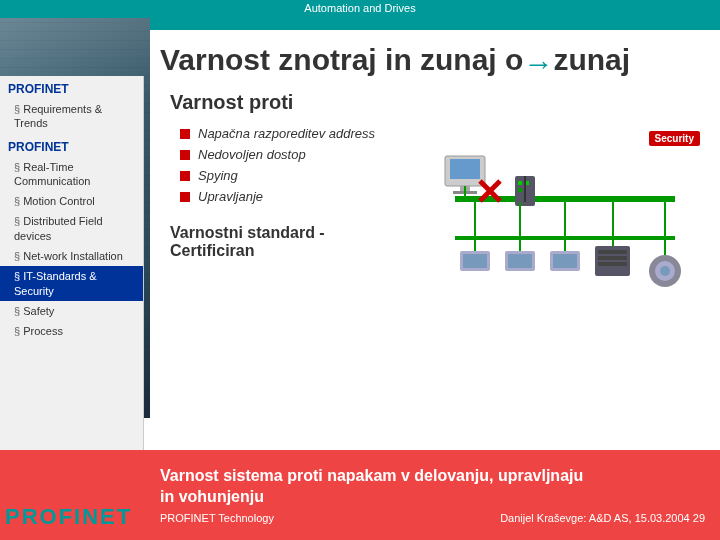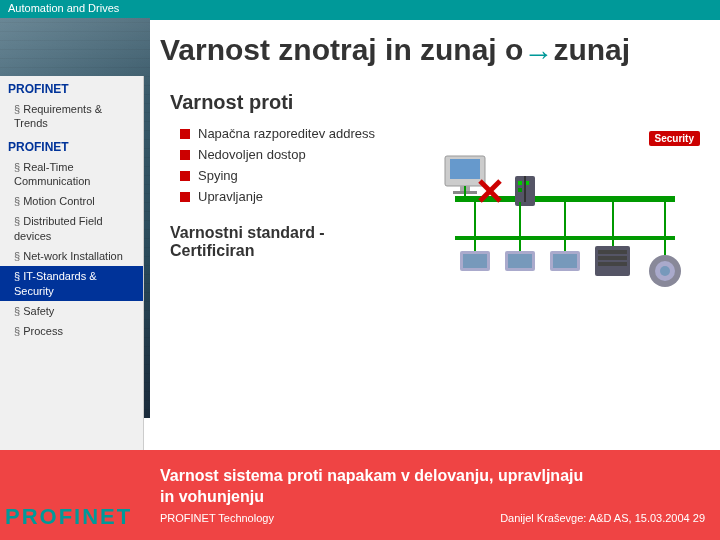--- a/index.html
+++ b/index.html
@@ -10,23 +10,23 @@
       overflow: hidden;
       position: relative;
       background: #fff;
     }
 
     
     .top-bar {
       background: #009999;
       color: white;
       font-size: 11px;
-      text-align: left;
+      text-align: center;
       padding: 2px 8px;
-      height: 20px;
+      height: 30px;
     }
 
     
     .header {
       background: white;
       padding: 6px 10px 4px 160px;
       height: 58px;
       display: flex;
       align-items: center;
       border-bottom: 2px solid #009999;
@@ -127,20 +127,21 @@
       gap: 15px;
     }
 
     .content-left {
       flex: 1;
     }
 
     .bullet-list {
       list-style: none;
       margin-left: 10px;
+      font-style: italic;
     }
 
     .bullet-list li {
       display: flex;
       align-items: flex-start;
       margin-bottom: 6px;
       font-size: 13px;
       color: #333;
     }
 

